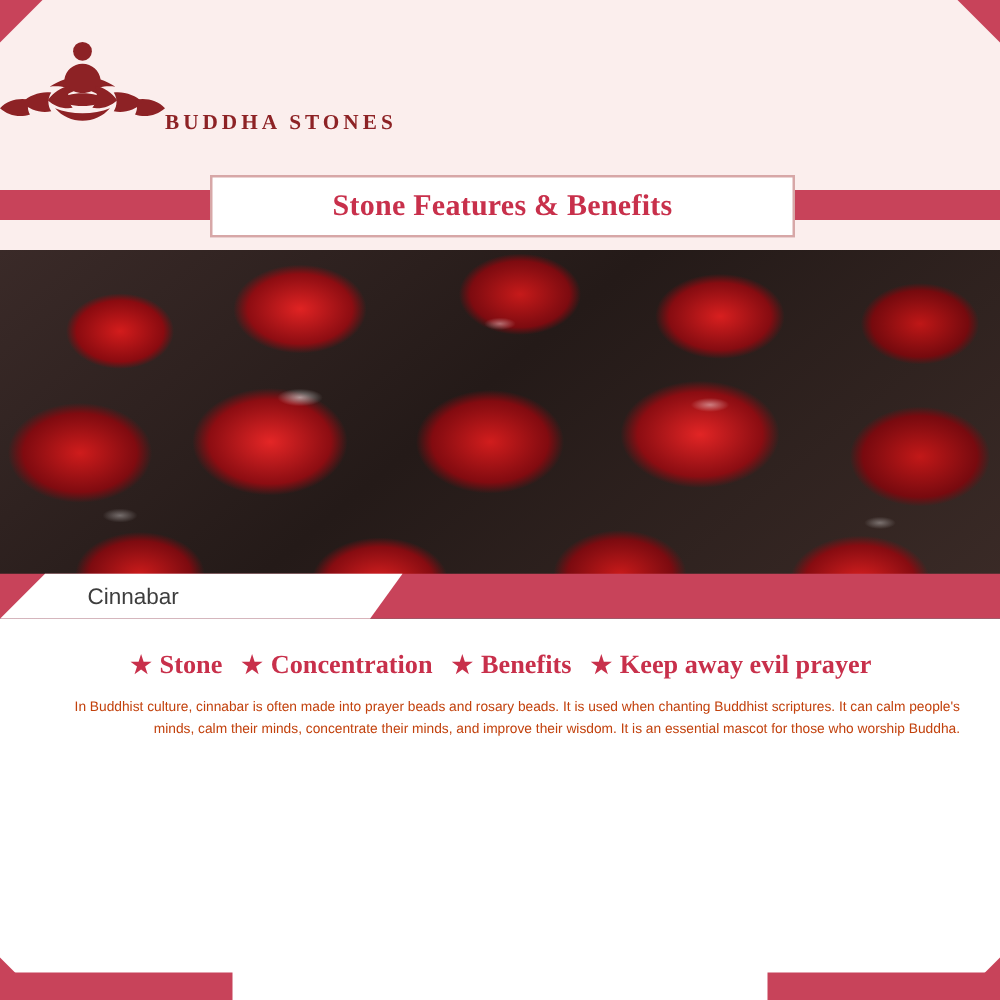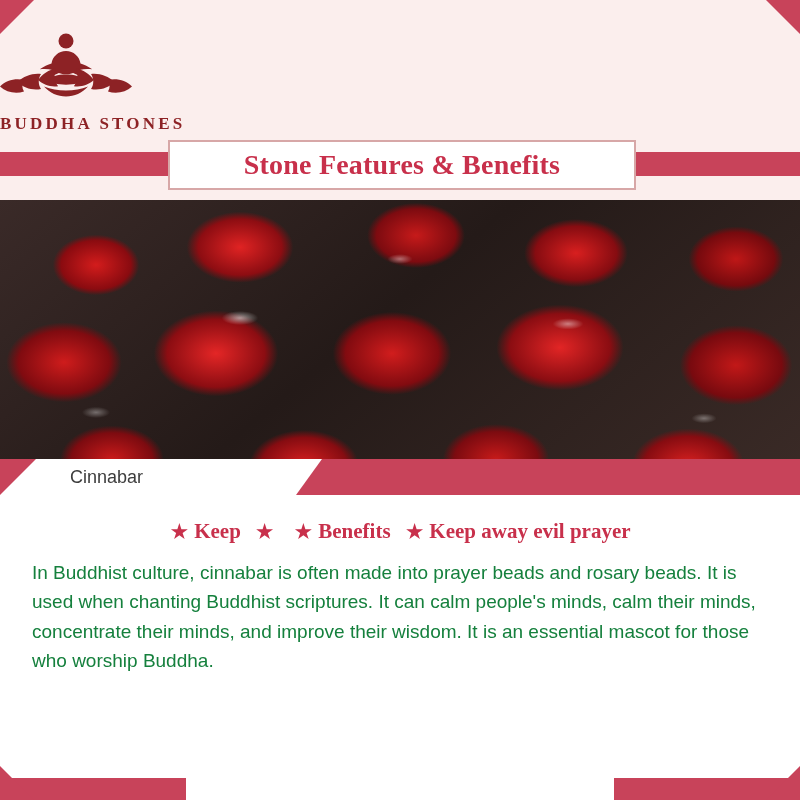--- a/index.html
+++ b/index.html
@@ -56,22 +56,22 @@
     height: 200px;
     background: #fbeeed;
     overflow: hidden;
   }
   .logo-block {
     position: absolute;
     top: 22px;
     left: 0;
     right: 0;
     display: flex;
-    flex-direction: column;
-    align-items: flex-start;
+    flex-direction: row;
+    align-items: flex-end;
   }
   .logo-mark {
     width: 132px;
     height: 86px;
     display: block;
   }
   .brand-name {
     margin-top: 6px;
     font-size: 17px;
     letter-spacing: 3.2px;
@@ -90,21 +90,21 @@
     background: #ffffff;
     border: 2px solid #d7a7a7;
     display: flex;
     align-items: center;
     justify-content: center;
     z-index: 4;
   }
   .title-text {
     font-family: "Liberation Serif", serif;
     font-weight: bold;
-    font-size: 28px;
+    font-size: 24px;
     color: #c8304b;
     letter-spacing: 0.2px;
     white-space: nowrap;
   }
   .title-band-left, .title-band-right {
     position: absolute;
     top: 152px;
     height: 24px;
     background: #c8435a;
     z-index: 2;
@@ -225,24 +225,24 @@
   }
   .benefit-label {
     font-family: "Liberation Serif", serif;
     font-weight: bold;
     font-size: 21px;
     color: #c8304b;
   }
 
   .description {
     margin-top: 14px;
-    font-size: 19px;
+    font-size: 11px;
     line-height: 1.55;
-    color: #15803d;
-    text-align: left;
+    color: #c2410c;
+    text-align: right;
   }
 
   
   .bottom-band-left, .bottom-band-right {
     position: absolute;
     bottom: 0;
     height: 22px;
     background: #c8435a;
     z-index: 2;
   }
@@ -299,24 +299,25 @@
     <div class="ribbon-band"></div>
     <div class="caption-ribbon">
       <span class="caption-text">Cinnabar</span>
     </div>
   </div>
 
   <div class="content">
     <div class="benefits">
       <div class="benefit">
         <span class="star">★</span>
-        <span class="benefit-label">Keep</span>
+        <span class="benefit-label">Stone</span>
       </div>
       <div class="benefit">
         <span class="star">★</span>
+        <span class="benefit-label">Concentration</span>
       </div>
       <div class="benefit">
         <span class="star">★</span>
         <span class="benefit-label">Benefits</span>
       </div>
       <div class="benefit">
         <span class="star">★</span>
         <span class="benefit-label">Keep away evil prayer</span>
       </div>
     </div>

